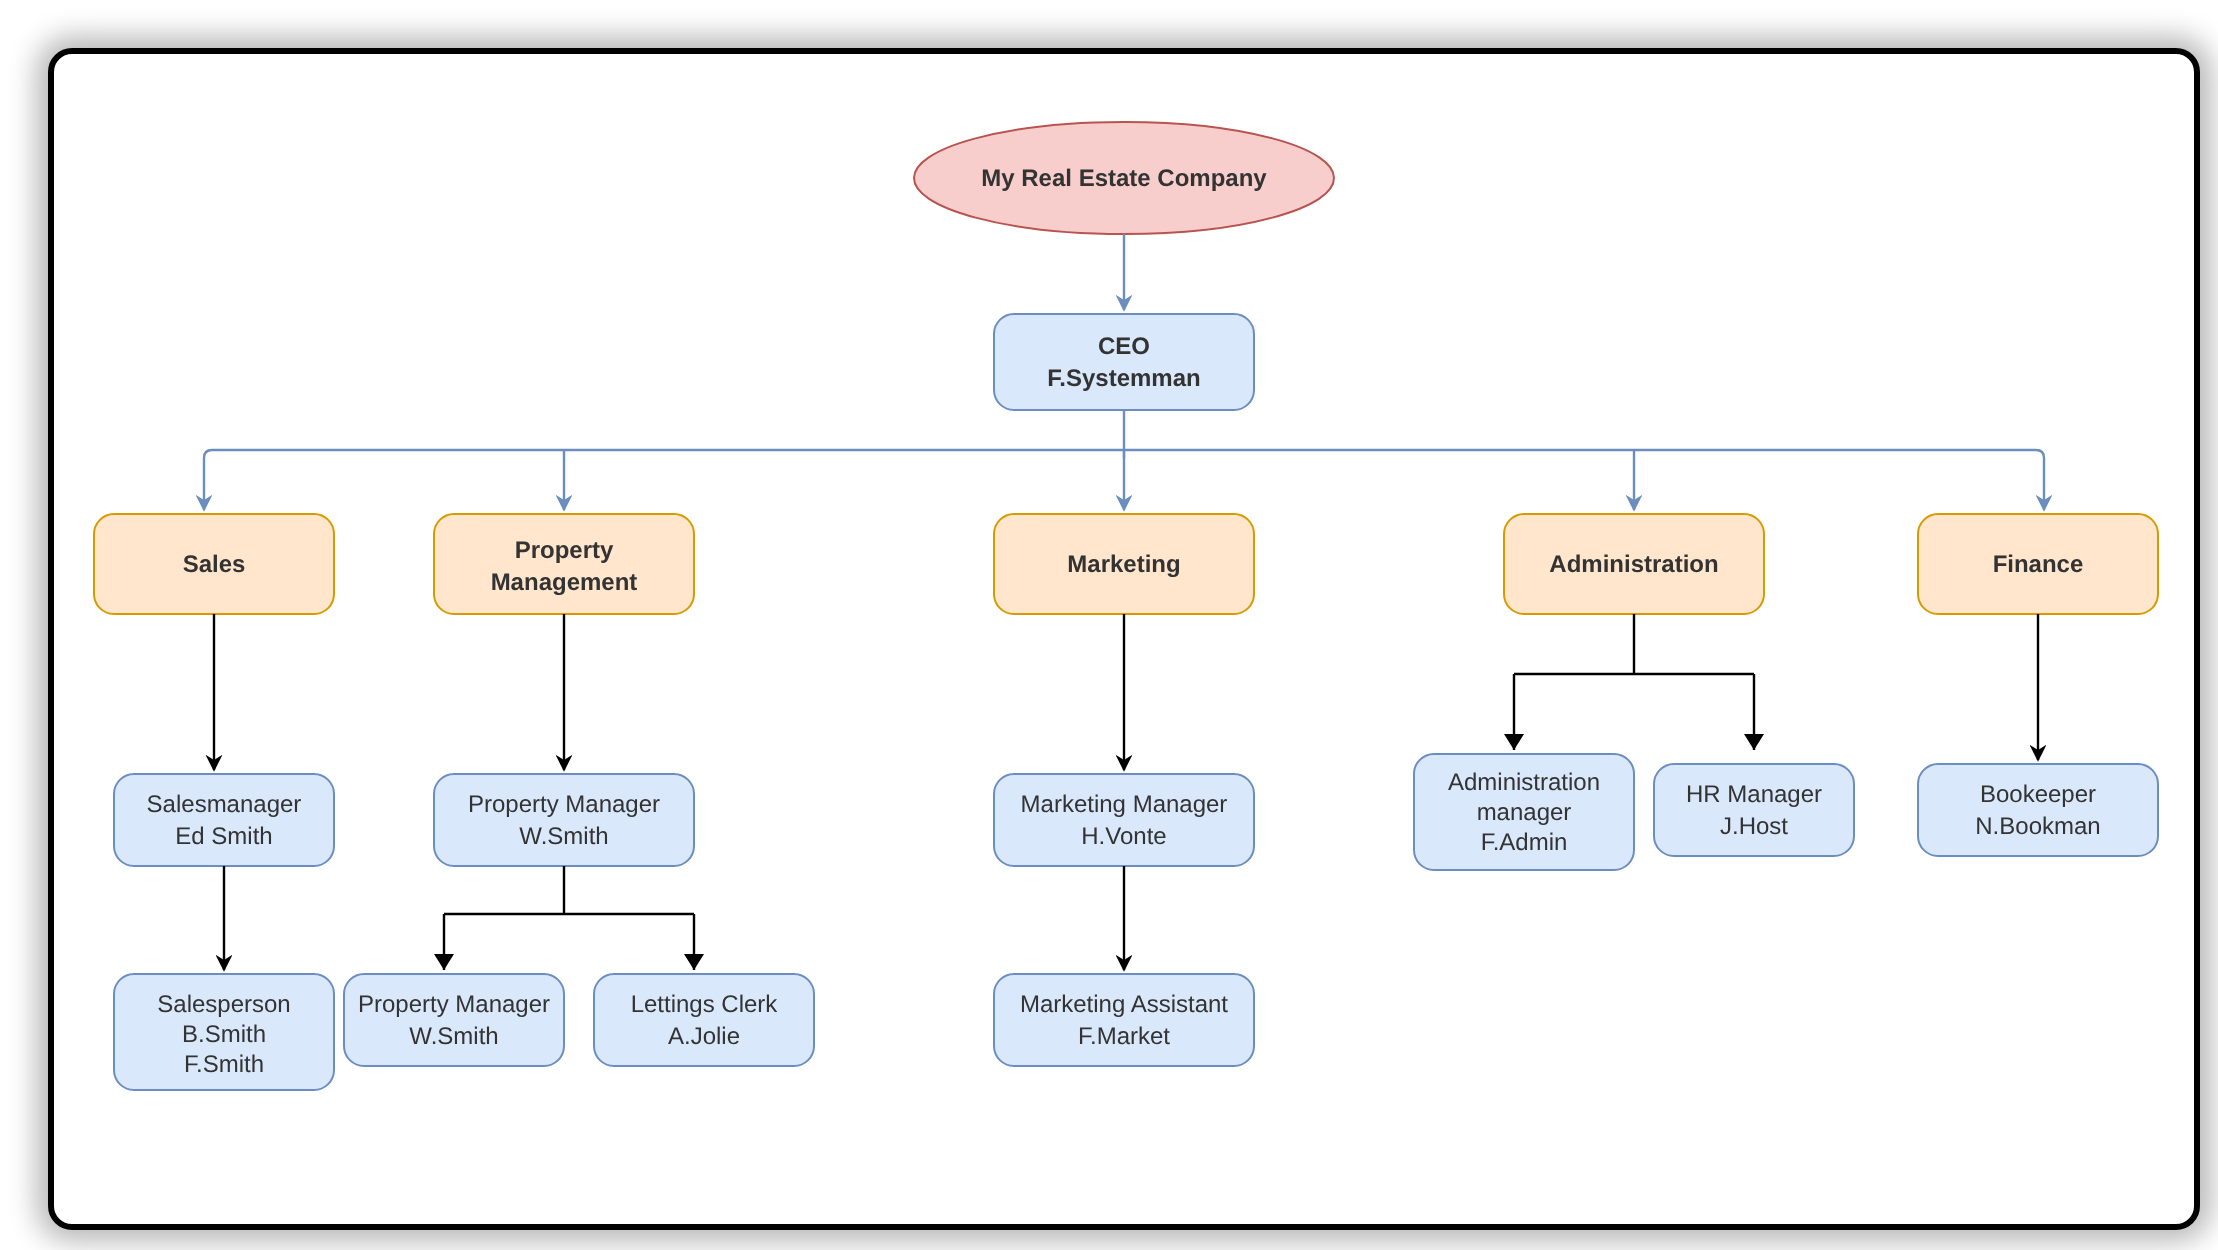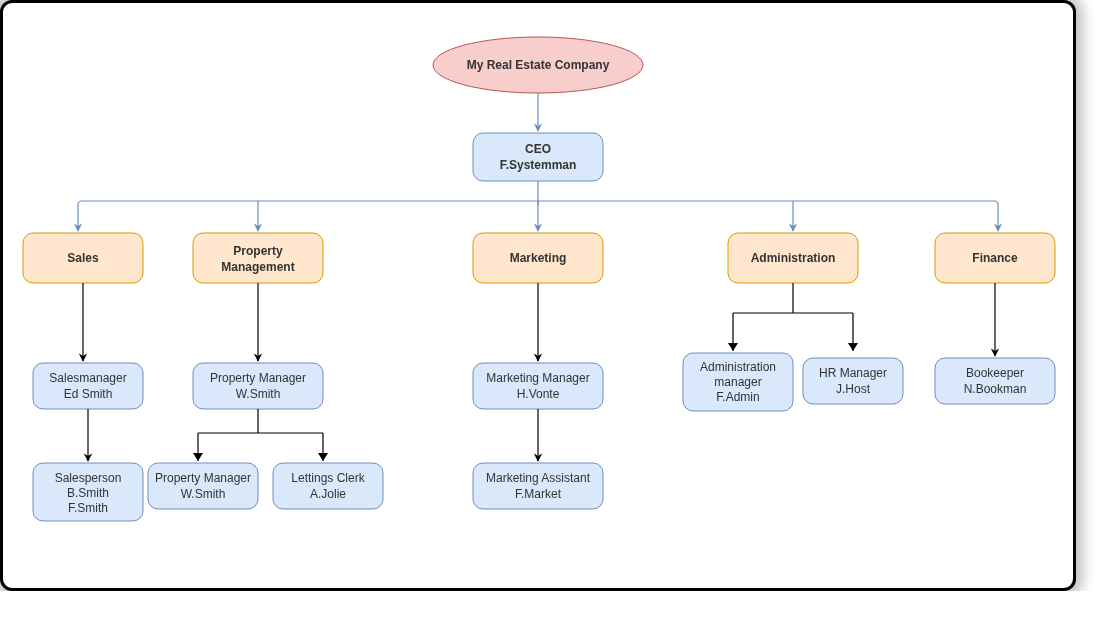--- a/index.html
+++ b/index.html
@@ -6,21 +6,21 @@
     margin: 0;
     padding: 0;
     background: #fff;
     font-family: "Helvetica Neue", Arial, sans-serif;
   }
   
   .frame {
     position: relative;
     width: 1070px;
     height: 585px;
-    margin: 0;
+    margin: 24px;
     border: 3px solid #000;
     border-radius: 12px;
     box-shadow: 0 0 14px 6px rgba(0,0,0,.28);
     background: #fff;
     overflow: hidden;
   }
   svg { display: block; }
 
   .ellipse-fill { fill: #f8cecc; }
   .ellipse-stroke { stroke: #b85450; fill: none; }

